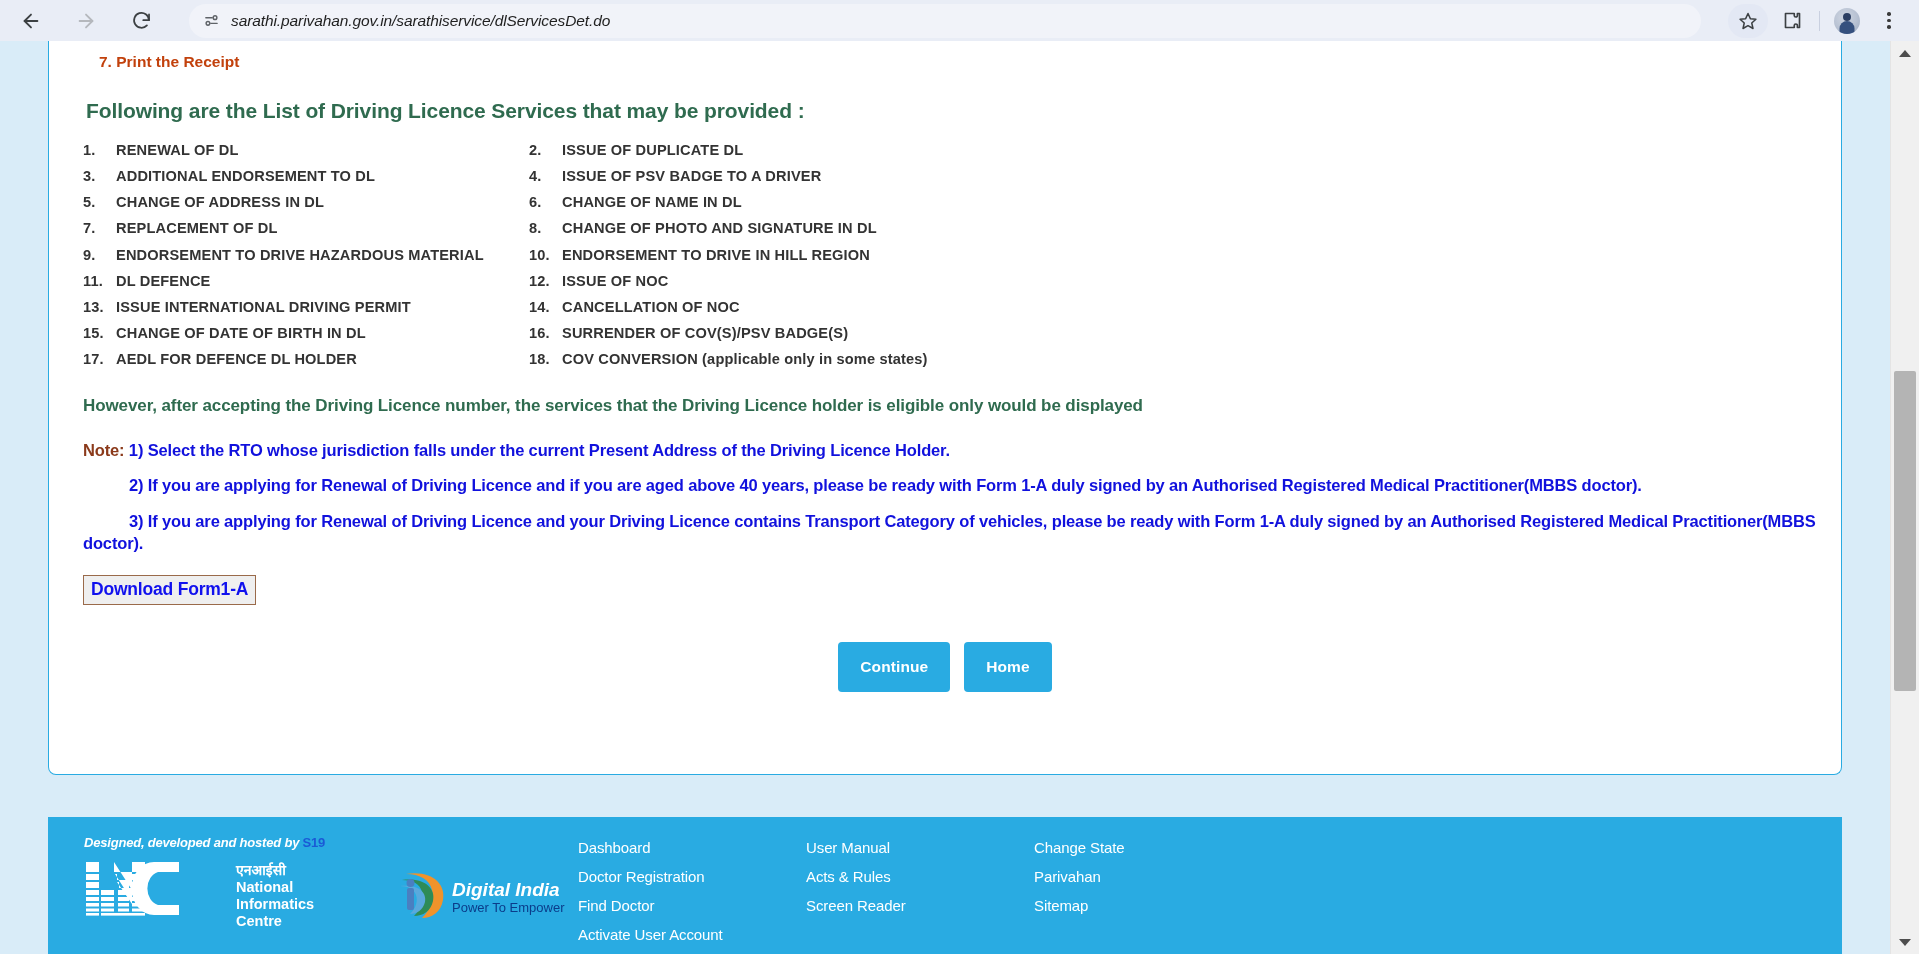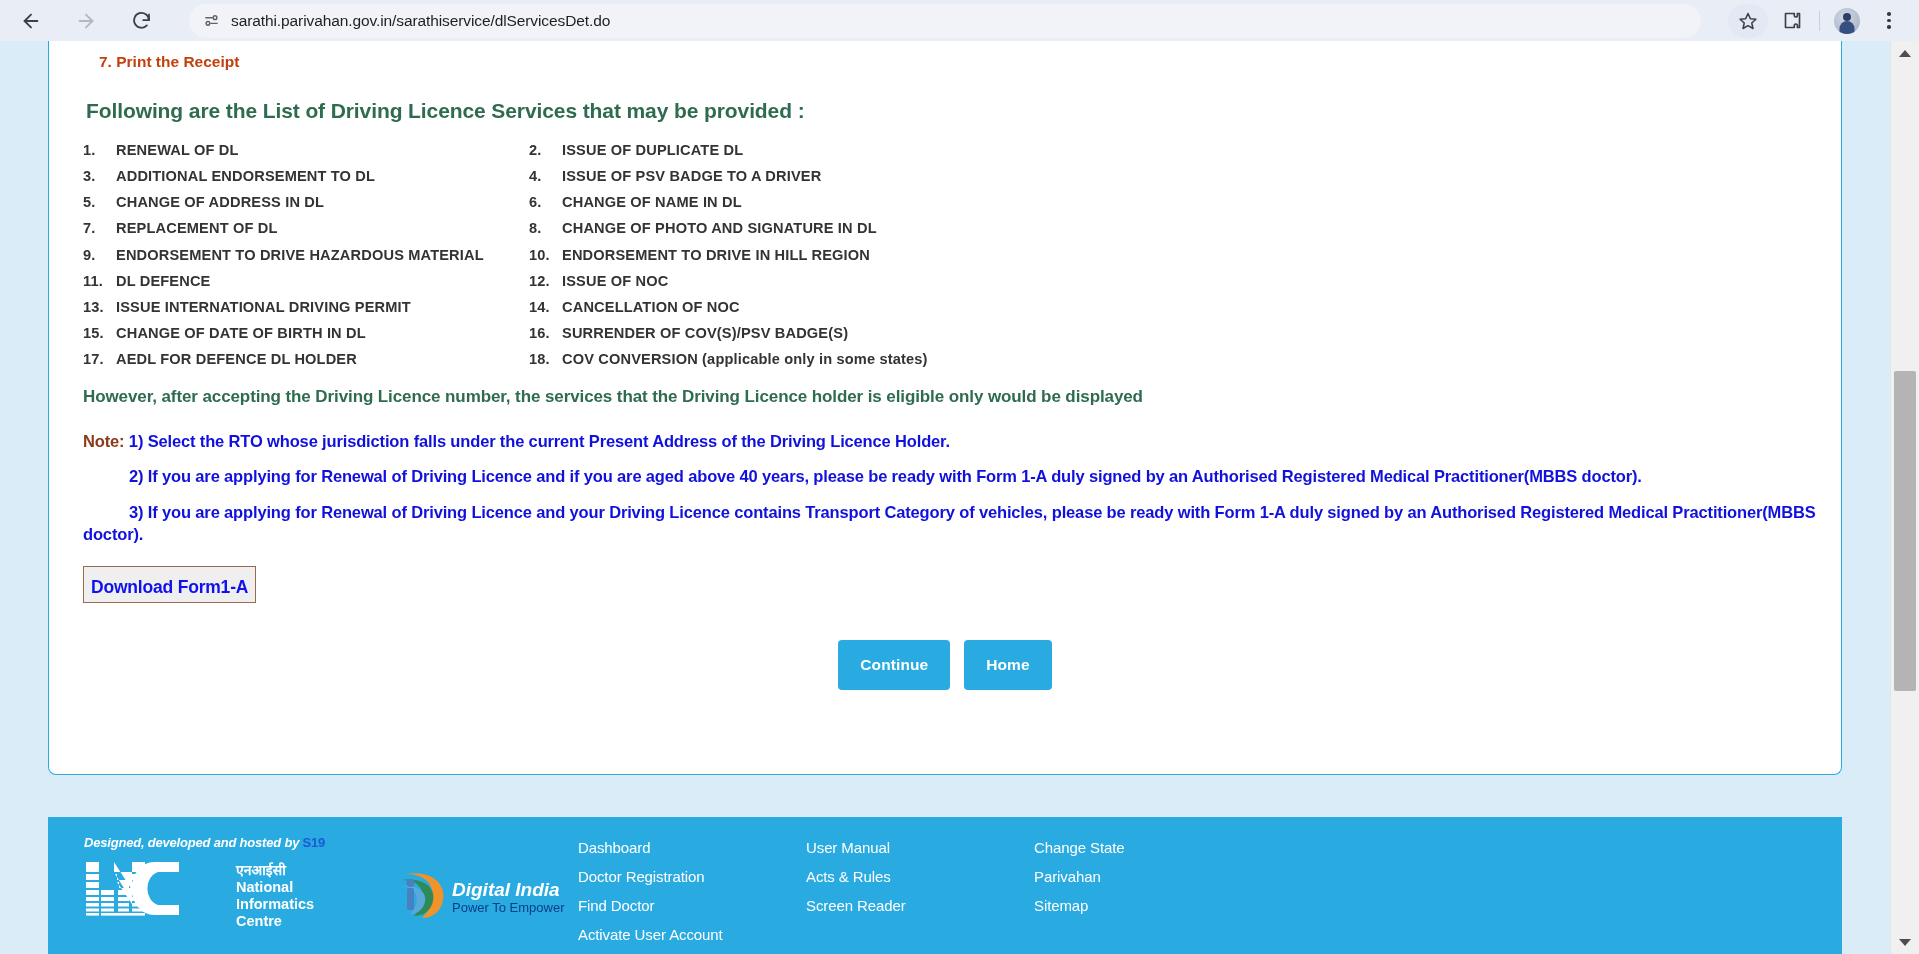--- a/index.html
+++ b/index.html
@@ -12,20 +12,21 @@
 
   
   .browser-bar {
     height: 41px;
     background: #e9edf6;
     display: flex;
     align-items: center;
     padding: 0 12px;
     gap: 17px;
     position: relative;
+    font-style: italic;
   }
   .nav-btn {
     width: 38px; height: 38px;
     display: flex; align-items: center; justify-content: center;
     border-radius: 50%;
     flex: 0 0 auto;
   }
   .nav-btn svg { display: block; }
 
   .omnibox {
@@ -159,40 +160,40 @@
     display: inline-block;
     flex: 0 0 auto;
   }
   .svc-col-left { width: 446px; flex: 0 0 446px; }
   .svc-col-right { flex: 1 1 auto; }
 
   p.green-note {
     color: #2f6b4f;
     font-size: 17px;
     font-weight: bold;
-    margin: 18px 0 0 14px;
+    margin: 27px 0 0 14px;
     letter-spacing: -0.1px;
   }
 
   .note-block { margin: 24px 0 0 14px; }
   .note-line {
     font-size: 16.5px;
     font-weight: bold;
     color: #1111dd;
     line-height: 1.32;
     margin-bottom: 14px;
     letter-spacing: -0.15px;
   }
   .note-label { color: #8b3a1b; }
   .note-indent { text-indent: 46px; }
 
   .dl-form-btn {
     display: inline-block;
     margin: 6px 0 0 14px;
-    padding: 10px 7px 4px 7px;
+    padding: 3px 7px 4px 7px;
     background: #efefef;
     border: 1px solid #9a6a4a;
     color: #1111ee;
     font-size: 17.5px;
     font-weight: bold;
     letter-spacing: -0.2px;
     cursor: pointer;
     font-family: "Liberation Sans", sans-serif;
   }
 

